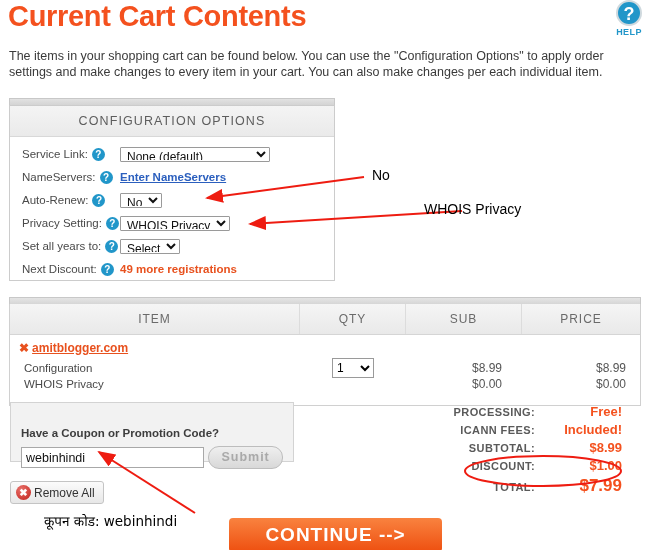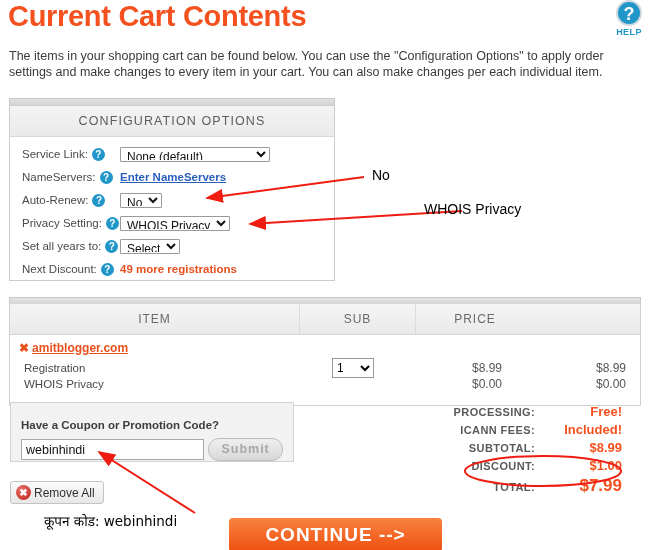--- a/index.html
+++ b/index.html
@@ -129,21 +129,21 @@
   select.qty-select {
     font-family: "Liberation Sans", sans-serif; font-size: 12px;
     border: 1px solid #9a9a9a; background: #fff; height: 20px; width: 42px;
   }
 
   
   .coupon-box {
     position: absolute; left: 10px; top: 402px;
     width: 284px; height: 60px;
     background: #f2f2f2; border: 1px solid #d3d3d3;
-    box-sizing: border-box; padding: 16px 10px;
+    box-sizing: border-box; padding: 24px 10px;
   }
   .coupon-title { font-size: 11.5px; font-weight: bold; color: #3d3d3d; margin-bottom: 7px; }
   .coupon-line { display: flex; align-items: center; }
   input.coupon-input {
     font-family: "Liberation Sans", sans-serif;
     width: 186px; height: 21px; font-size: 12.5px; color: #111;
     border: 1px solid #a8a8a8; background: #fff; padding: 0 4px;
     box-sizing: border-box;
   }
   .submit-btn {
@@ -282,31 +282,32 @@
         <span class="next-discount">49 more registrations</span>
       </div>
 
     </div>
   </div>
 
   <div class="tbl-topbar"></div>
   <div class="tbl">
     <div class="tbl-head">
       <div class="th col-item">ITEM</div>
+      <div class="th col-qty">QTY</div>
       <div class="th col-sub">SUB</div>
       <div class="th col-price">PRICE</div>
     </div>
     <div class="item-row">
       <div class="domain-line">
         <span class="x-icon">✖</span>
         <span class="domain-name">amitblogger.com</span>
       </div>
       <div class="sub-rows">
         <div class="sub-line">
-          <span class="sub-label">Registration</span>
+          <span class="sub-label">Configuration</span>
           <span class="sub-qty">
             <select class="qty-select">
               <option>1</option>
             </select>
           </span>
           <span class="sub-price">$8.99</span>
           <span class="sub-sub">$8.99</span>
         </div>
         <div class="sub-line">
           <span class="sub-label">WHOIS Privacy</span>

